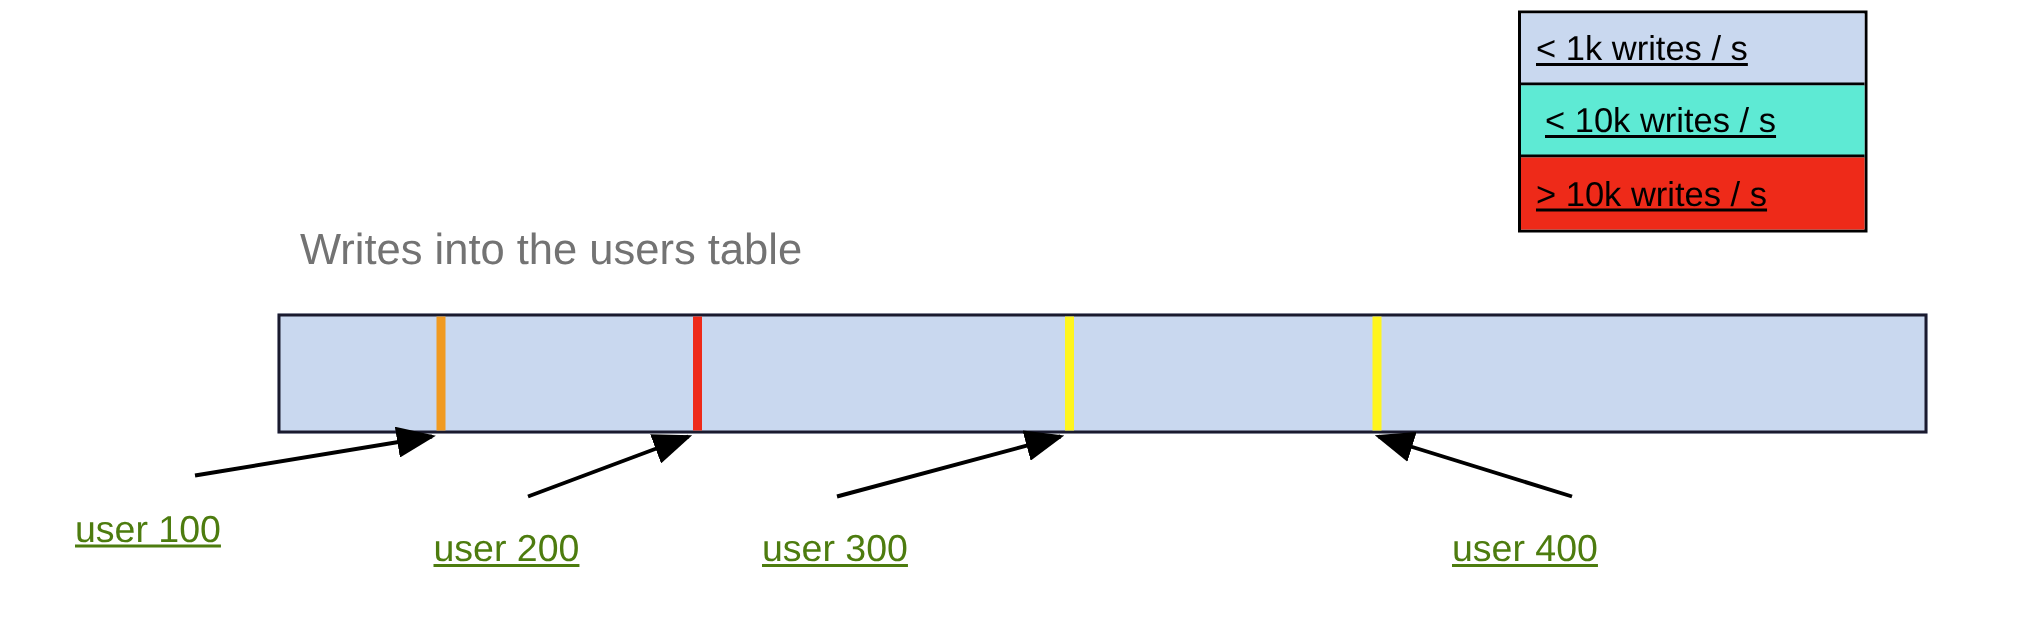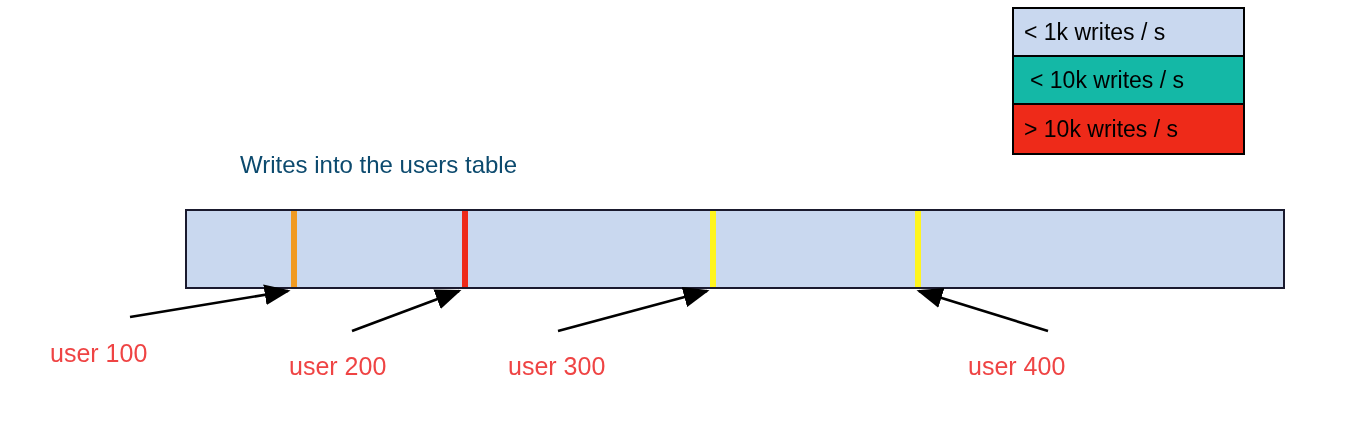--- a/index.html
+++ b/index.html
@@ -32,35 +32,35 @@
     height: 48px;
     box-sizing: border-box;
     border-bottom: 2px solid #000000;
     display: flex;
     align-items: center;
     padding-left: 10px;
     font-size: 23px;
     color: #000000;
     line-height: 1;
     white-space: nowrap;
+    text-decoration: underline;
   }
   .legend-row:last-child {
     border-bottom: none;
     align-items: center;
   }
 
   
   #chart-title {
     position: absolute;
     left: 200px;
     top: 151px;
-    font-size: 24px;
-    color: #0c4a6e;
+    font-size: 29px;
+    color: #737373;
     white-space: nowrap;
-    margin-left: 40px;
   }
 
   
   #bar {
     position: absolute;
     left: 185px;
     top: 209px;
     width: 1100px;
     height: 80px;
     box-sizing: border-box;
@@ -79,34 +79,35 @@
     position: absolute;
     left: 0;
     top: 0;
     width: 1350px;
     height: 422px;
     pointer-events: none;
   }
   .user-label {
     position: absolute;
     font-size: 25px;
-    color: #ef4444;
+    color: #4d7c0f;
     white-space: nowrap;
+    text-decoration: underline;
   }
 </style>
 </head>
 <body>
 
 <div id="canvas">
 
   <div id="legend">
     <div class="legend-row" style="background: rgb(201, 216, 239);">
       <span>&lt; 1k writes / s</span>
     </div>
-    <div class="legend-row" style="background: #14b8a6; padding-left: 16px;">
+    <div class="legend-row" style="background: #5eead4; padding-left: 16px;">
       <span>&lt; 10k writes / s</span>
     </div>
     <div class="legend-row" style="background: rgb(238, 42, 25);">
       <span>&gt; 10k writes / s</span>
     </div>
   </div>
 
   <div id="chart-title">Writes into the users table</div>
 
   <div id="bar" style="background: rgb(201, 216, 239); border-color: rgb(26, 26, 46);">

